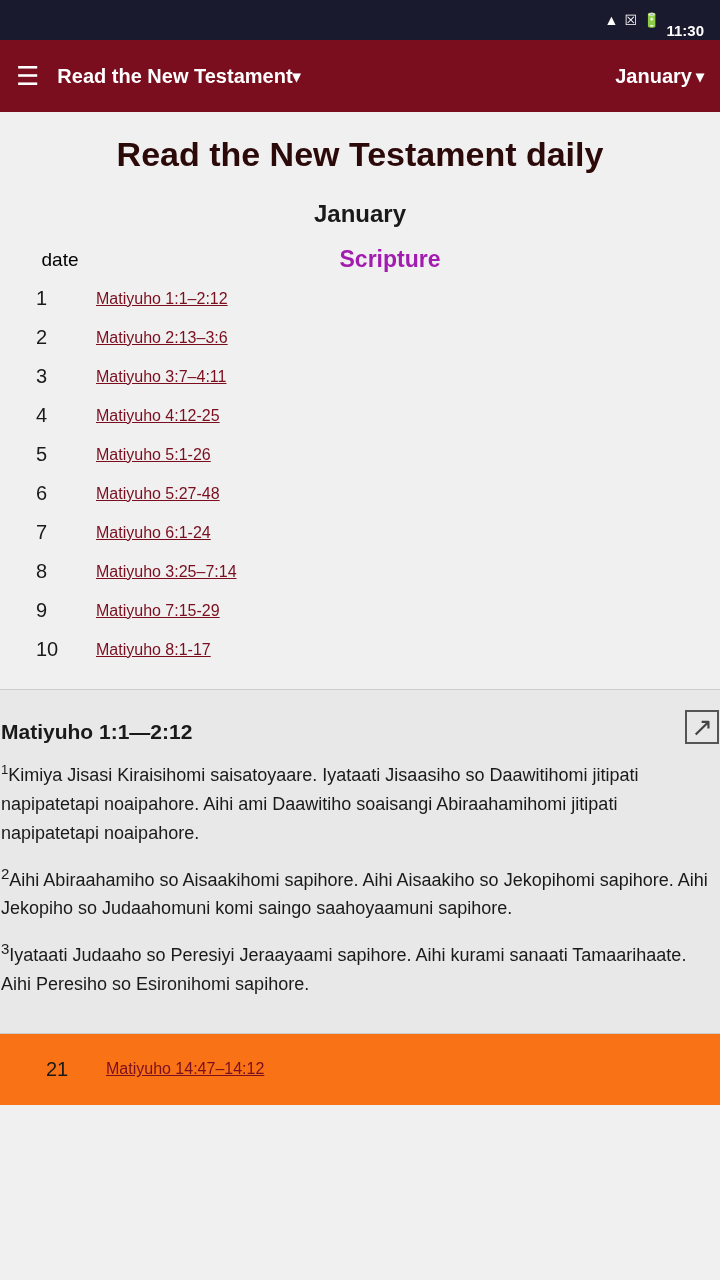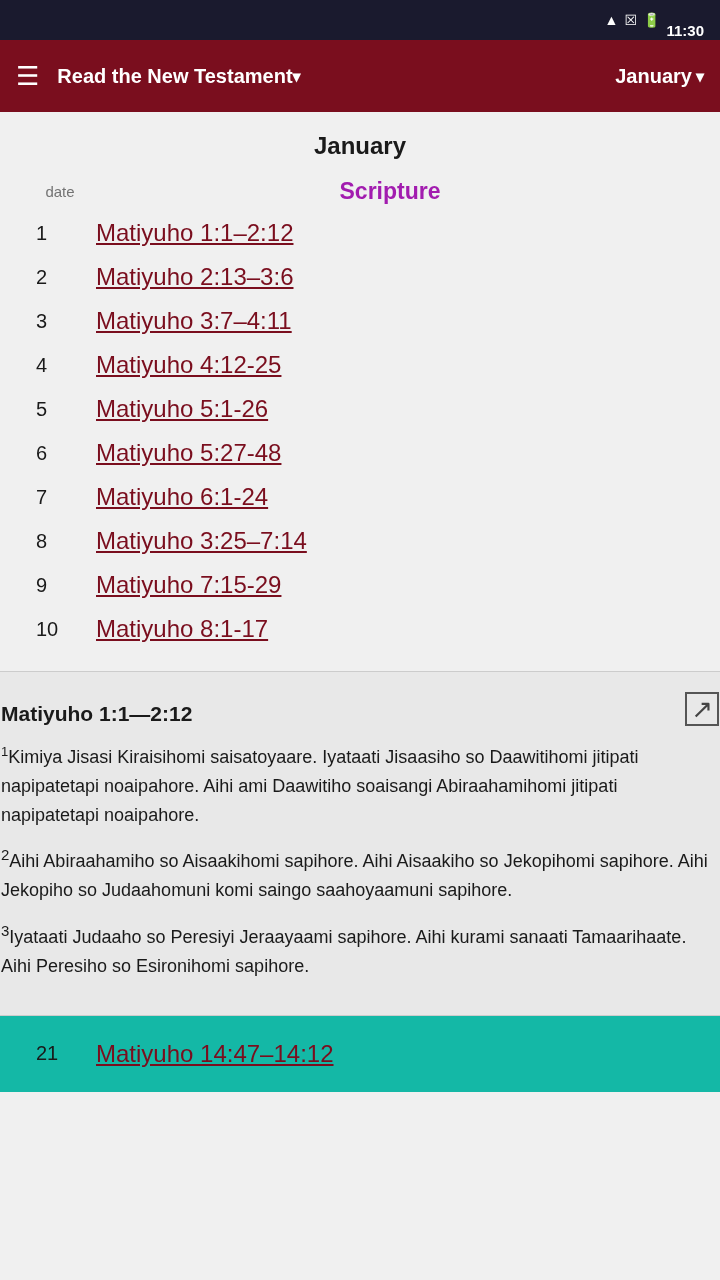--- a/index.html
+++ b/index.html
@@ -106,33 +106,33 @@
     .reading-table .col-date {
       width: 60px;
       padding: 8px 6px;
       font-size: 20px;
       color: #1a1a1a;
       vertical-align: middle;
     }
     .reading-table .col-header-date {
       width: 60px;
       padding: 6px 6px;
-      font-size: 15px;
-      color: #737373;
+      font-size: 19px;
+      color: #000000;
       font-weight: normal;
     }
     .reading-table .col-header-scripture {
       padding: 6px 6px;
       font-size: 23px;
       color: #a21caf;
       font-weight: bold;
     }
     .reading-table .col-scripture {
       padding: 8px 6px;
-      font-size: 24px;
+      font-size: 16px;
       vertical-align: middle;
     }
     .reading-table .col-scripture a {
       color: #7a0e1e;
       text-decoration: underline;
     }
 
     
     .reading-popup {
       background: #e8e8e8;
@@ -171,22 +171,22 @@
       vertical-align: super;
     }
     .popup-text-center {
       font-size: 18px;
       color: #1a1a1a;
       line-height: 1.6;
       margin-bottom: 14px;
     }
 
     .bottom-row {
-      background: #14b8a6;
-      padding: 16px 30px;
+      background: #f97316;
+      padding: 16px 40px;
     }
   </style>
 </head>
 <body>
 
 <div class="status-bar">
   <div class="status-icons">
     <span class="status-icon">▲</span>
     <span class="status-icon">☒</span>
     <span class="status-icon">🔋</span>
@@ -200,20 +200,21 @@
     <span>Read the New Testament</span>
     <span class="dropdown-arrow">▾</span>
   </div>
   <div class="nav-month">
     <span>January</span>
     <span class="dropdown-arrow">▾</span>
   </div>
 </div>
 
 <div class="main-content">
+  <h1 class="page-title">Read the New Testament daily</h1>
 
   <h2 class="month-heading">January</h2>
 
   <table class="reading-table">
     <thead>
       <tr>
         <th class="col-header-date">date</th>
         <th class="col-header-scripture">Scripture</th>
       </tr>
     </thead>

